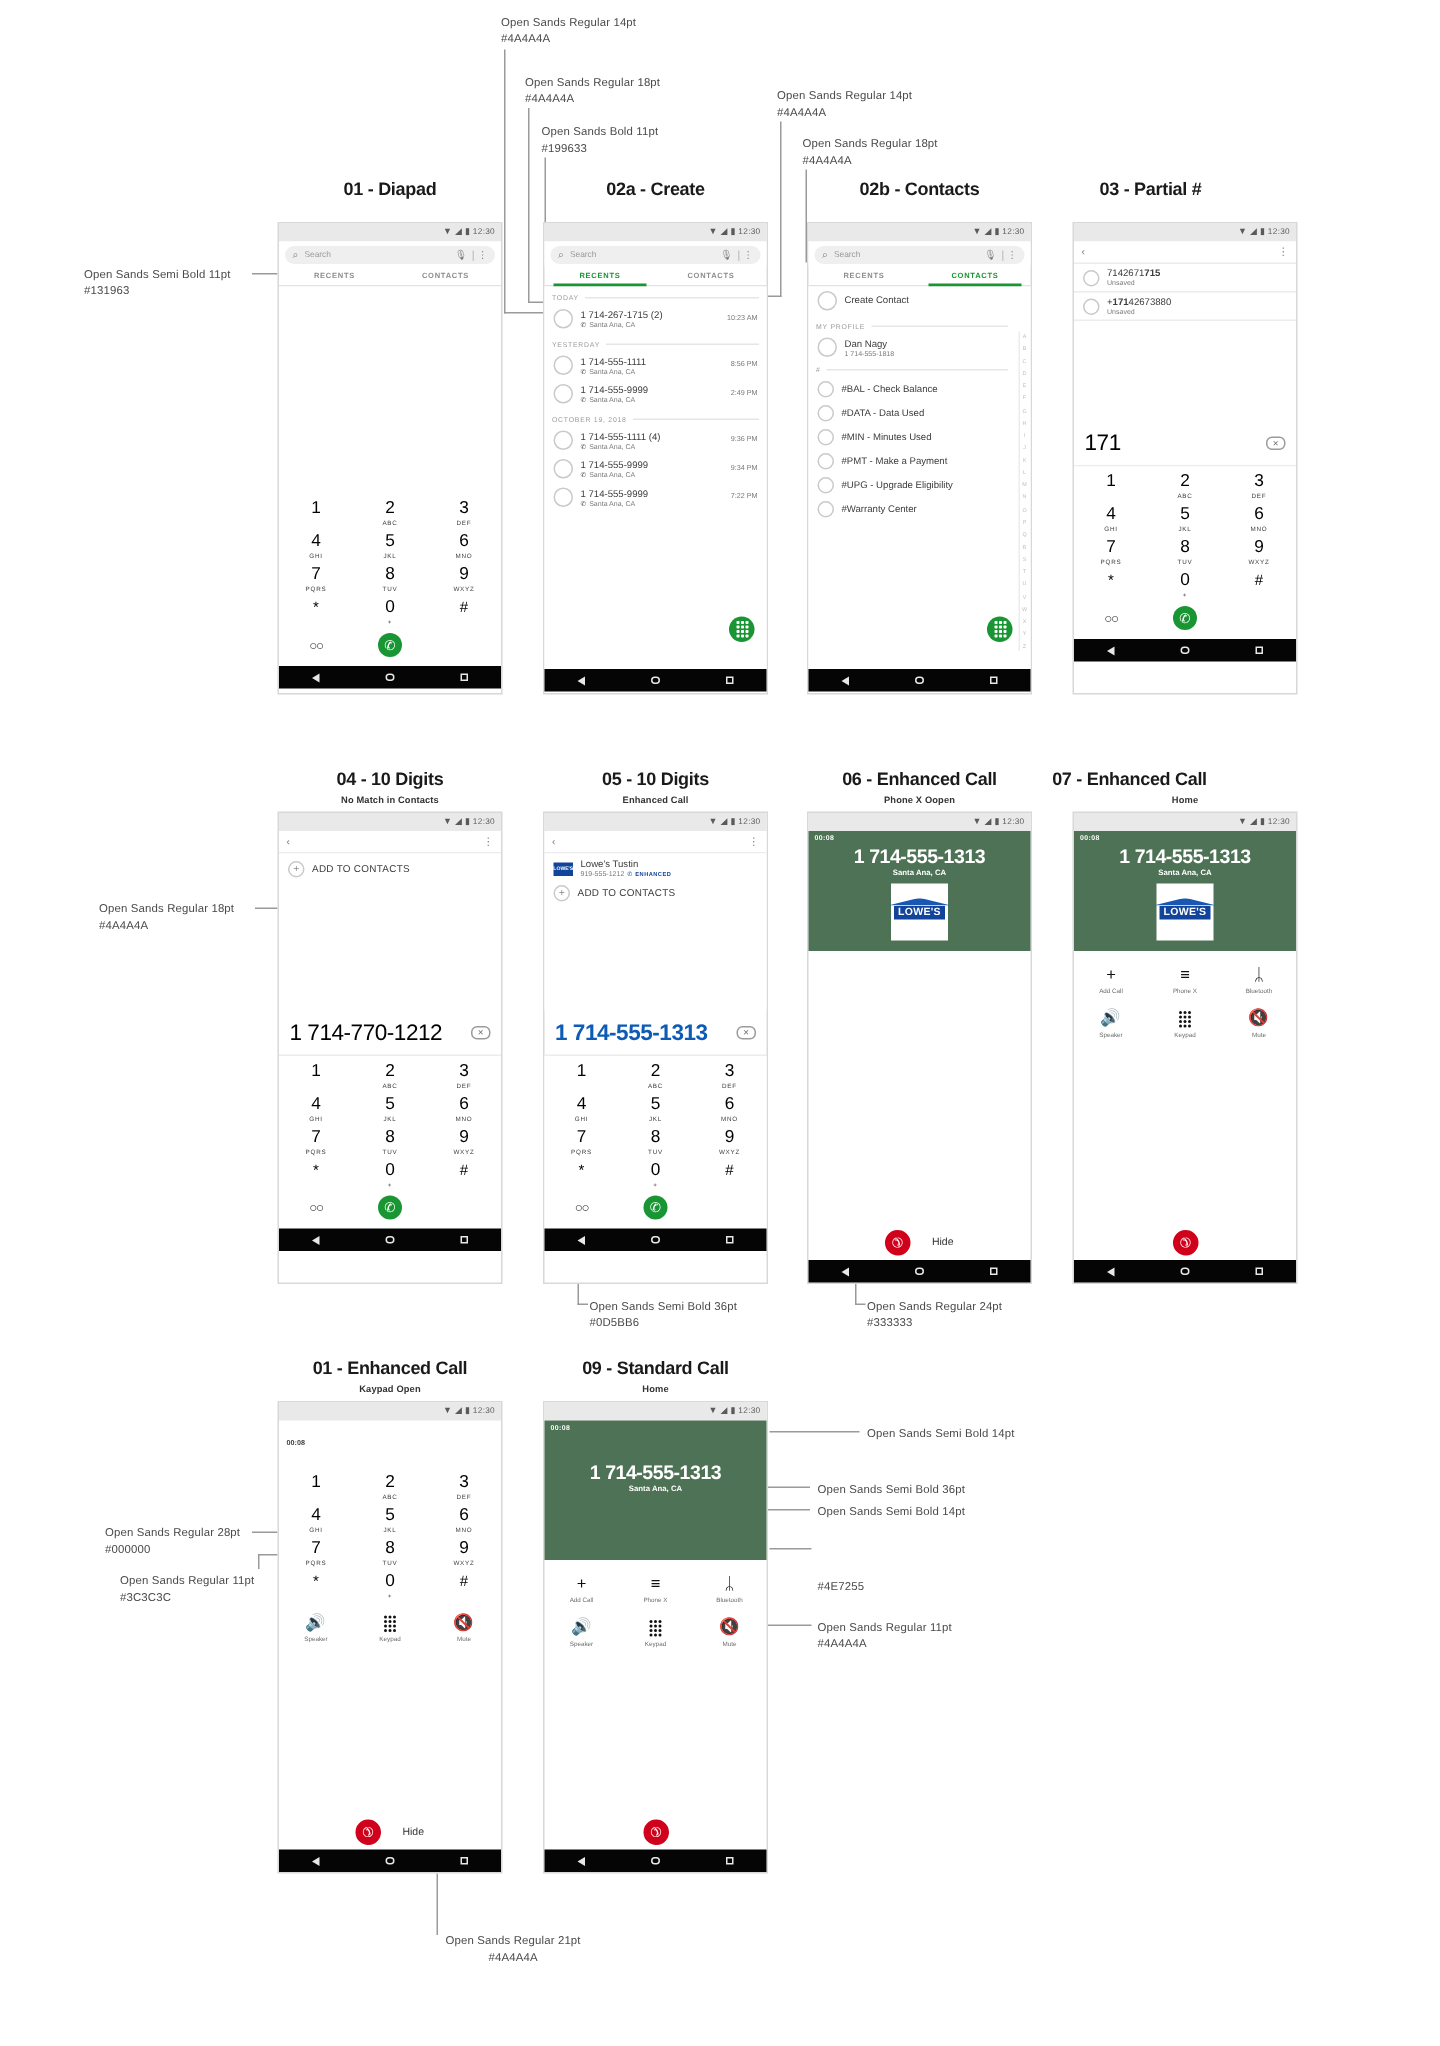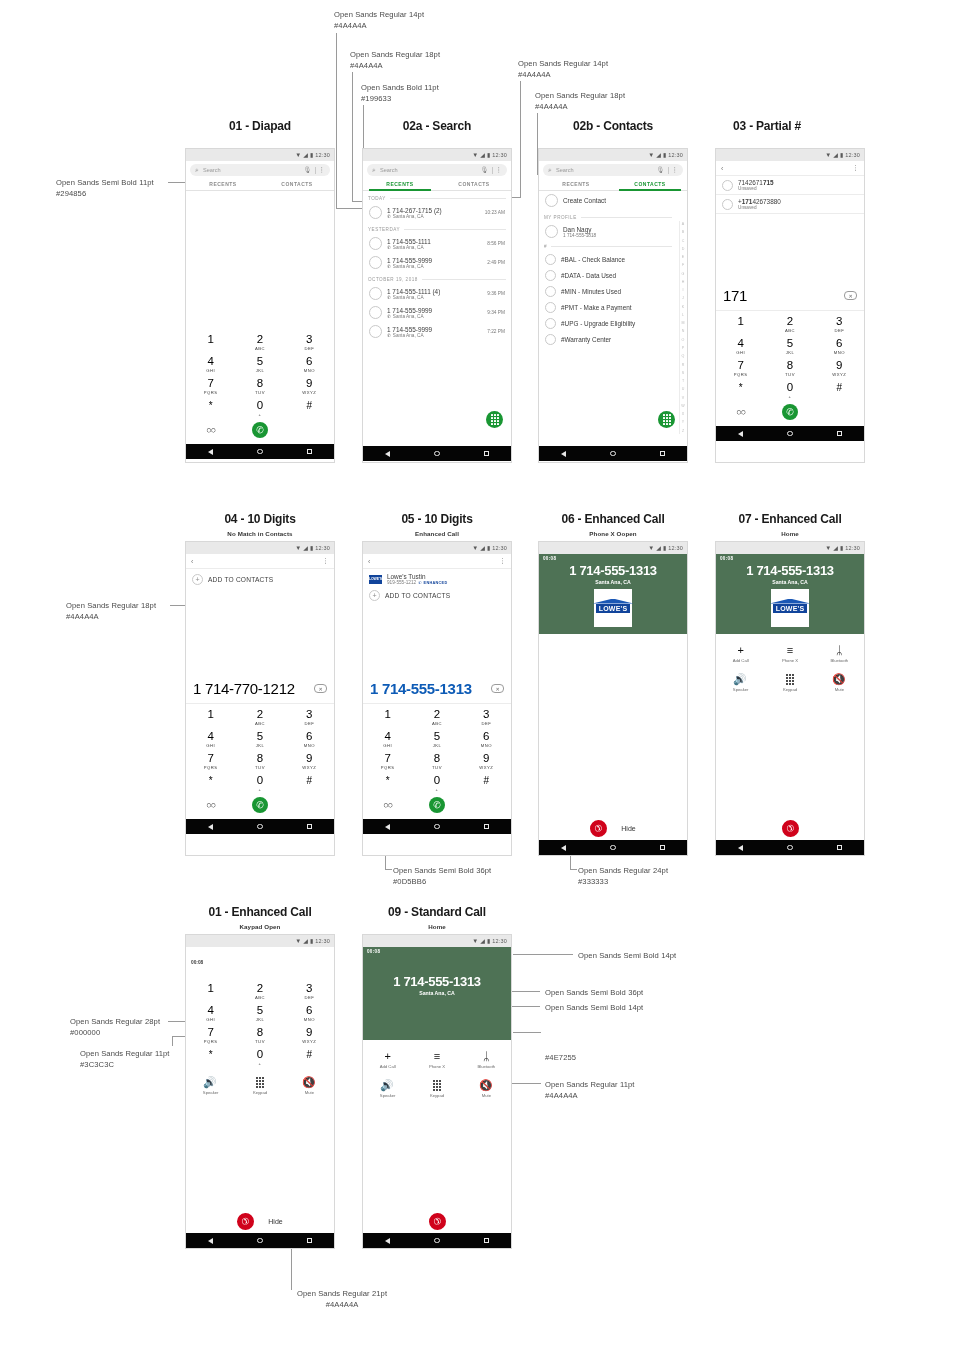--- a/index.html
+++ b/index.html
@@ -186,21 +186,21 @@
 #4A4A4A</div>
   <div class="leader v" style="left:520px; top:81px; height:117px;"></div>
   <div class="leader h" style="left:497px; top:197px; width:24px;"></div>
   <div class="leader v" style="left:497px; top:197px; height:15px;"></div>
 
   <div class="anno" style="left:535px; top:90px;">Open Sands Regular 18pt
 #4A4A4A</div>
   <div class="leader v" style="left:537px; top:113px; height:62px;"></div>
 
   <div class="anno" style="left:56px; top:177px;">Open Sands Semi Bold 11pt
-#294856</div>
+#131963</div>
   <div class="leader h" style="left:168px; top:182px; width:53px;"></div>
 
   <div class="anno" style="left:66px; top:600px;">Open Sands Regular 18pt
 #4A4A4A</div>
   <div class="leader h" style="left:170px; top:605px; width:75px;"></div>
   <div class="leader v" style="left:245px; top:584px; height:22px;"></div>
 
   <div class="anno" style="left:393px; top:865px;">Open Sands Semi Bold 36pt
 #0D5BB6</div>
   <div class="leader v" style="left:385px; top:845px; height:25px;"></div>
@@ -333,21 +333,21 @@
         <div class="vmcell"></div>
       </div>
     </div>
     <div class="navbar">
       <span class="nav-tr"></span>
       <span class="nav-ci"></span>
       <span class="nav-sq"></span>
     </div>
   </div>
 
-  <div class="caption" style="left:337px; top:119px;">02a - Search</div>
+  <div class="caption" style="left:337px; top:119px;">02a - Create</div>
   <div class="screen" style="left:362px; top:148px; height:315px;">
     <div class="statusbar white">
       <span class="sb-ico">▼</span>
       <span class="sb-ico">◢</span>
       <span class="sb-ico">▮</span>
       <span class="sb-time">12:30</span>
     </div>
     <div class="searchwrap">
       <div class="searchbar">
         <span class="sicon">⌕</span>
@@ -938,21 +938,21 @@
         </div>
       <span class="hide">Hide</span>
     </div>
     <div class="navbar" style="position:absolute;left:0;right:0;bottom:0;">
       <span class="nav-tr"></span>
       <span class="nav-ci"></span>
       <span class="nav-sq"></span>
     </div>
   </div>
 
-  <div class="caption" style="left:690px; top:512px;">07 - Enhanced Call</div>
+  <div class="caption" style="left:653px; top:512px;">07 - Enhanced Call</div>
   <div class="subcap" style="left:690px; top:530px;">Home</div>
   <div class="screen" style="left:715px; top:541px; height:315px;">
     <div class="statusbar white">
       <span class="sb-ico">▼</span>
       <span class="sb-ico">◢</span>
       <span class="sb-ico">▮</span>
       <span class="sb-time">12:30</span>
     </div>
     <div class="callhead">
       <div class="ctimer">00:08</div>

